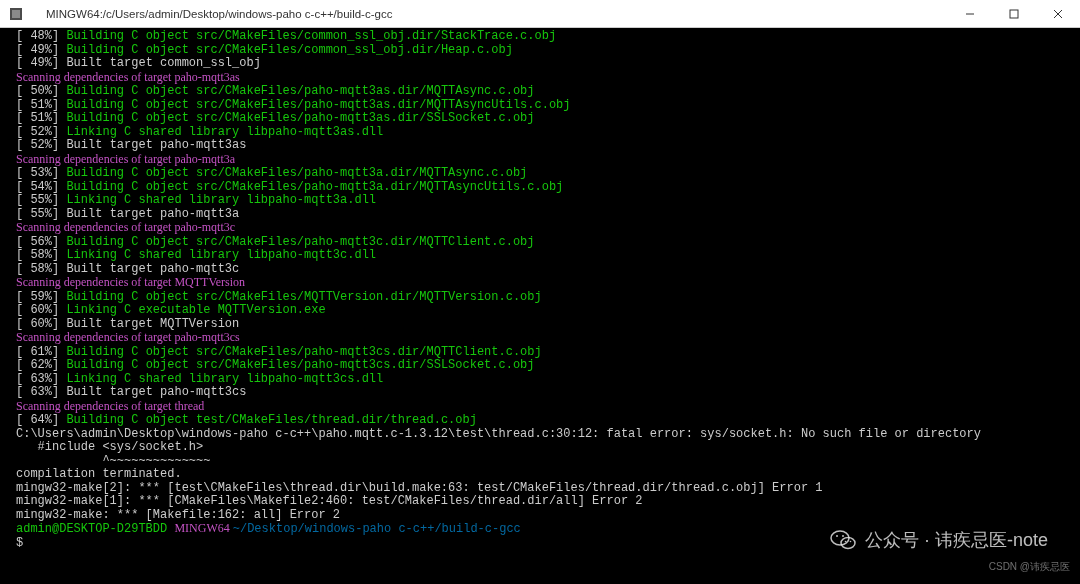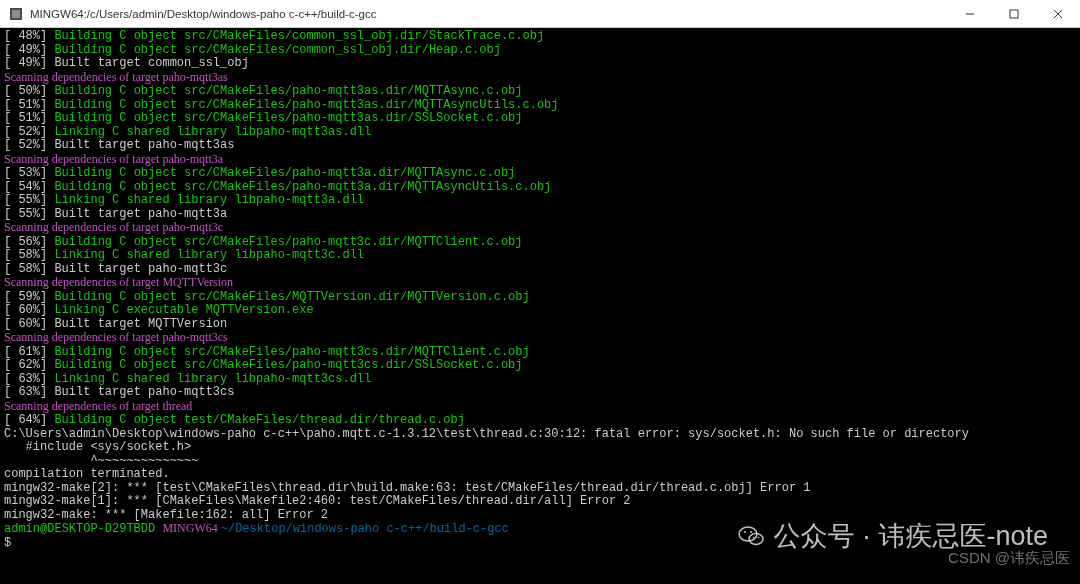--- a/index.html
+++ b/index.html
@@ -17,21 +17,21 @@
     background: #FFFFFF;
     display: flex;
     align-items: center;
     justify-content: space-between;
     padding: 0 0 0 8px;
     border-bottom: 1px solid #ccc;
   }
   .titlebar-left {
     display: flex;
     align-items: center;
-    gap: 6px;
+    gap: 22px;
   }
   .tb-icon {
     width: 16px;
     height: 16px;
     display: inline-flex;
     align-items: center;
     justify-content: center;
   }
   .tb-title {
     font-family: 'Segoe UI', Tahoma, sans-serif;
@@ -47,54 +47,54 @@
     display: flex;
     align-items: center;
     justify-content: center;
     color: #333;
     font-family: 'Segoe UI', sans-serif;
   }
   .terminal {
     background: #000;
     color: #aaa;
     height: 556px;
-    padding: 2px 4px;
+    padding: 2px 16px;
     line-height: 13.5px;
     font-size: 12px;
     white-space: pre;
     overflow: hidden;
   }
   .g { color: #16c60c; }   
   .w { color: #cccccc; }   
   .m { color: #c553c5; font-family: Liberation Serif, serif; }   
   .y { color: #0369a1; }   
   .line { display: block; }
   .watermark {
     position: absolute;
     right: 32px;
     bottom: 30px;
     color: rgba(230,230,230,0.82);
     font-family: 'Microsoft YaHei','Segoe UI',sans-serif;
-    font-size: 27px;
+    font-size: 18px;
     display: flex;
     align-items: center;
     gap: 8px;
     text-shadow: 0 0 2px rgba(0,0,0,0.5);
   }
   .wm-icon {
     width: 28px; height: 28px;
     display:inline-flex;align-items:center;justify-content:center;
   }
   .csdn {
     position: absolute;
     right: 10px;
-    bottom: 16px;
+    bottom: 10px;
     color: rgba(200,200,200,0.55);
     font-family: 'Microsoft YaHei','Segoe UI',sans-serif;
-    font-size: 15px;
+    font-size: 10px;
   }
 </style>
 </head>
 <body>
 
 <div class="titlebar">
   <div class="titlebar-left">
     <span class="tb-icon">
       <svg width="14" height="14" viewBox="0 0 14 14">
           <rect x="1" y="1" width="12" height="12" fill="#4b4b4b"></rect>

